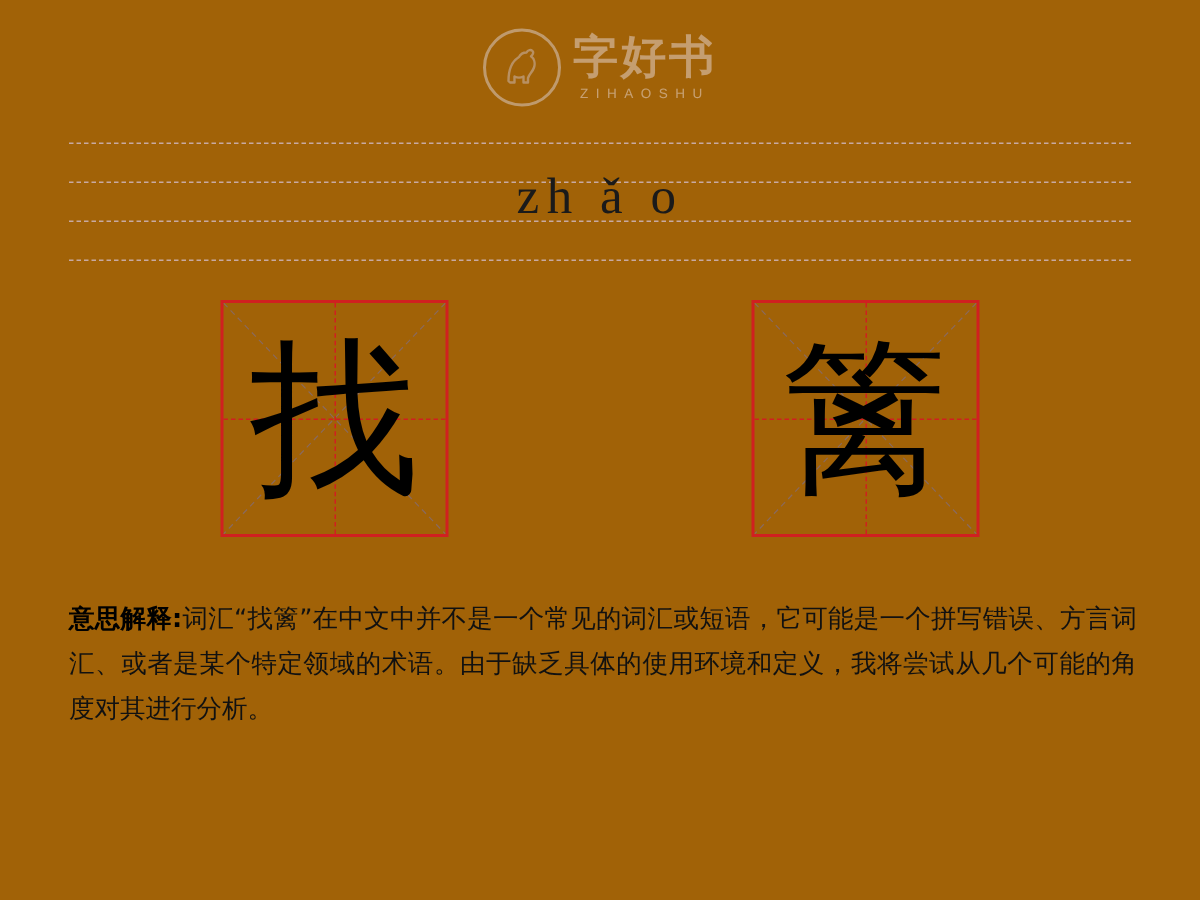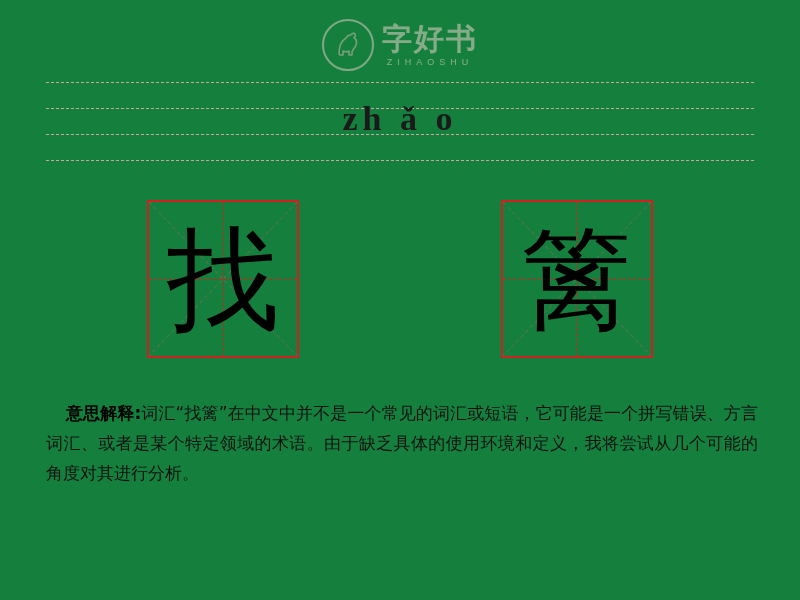--- a/index.html
+++ b/index.html
@@ -10,21 +10,21 @@
     width: 800px;
     height: 600px;
     background: #fbfae3;
     font-family: "Liberation Serif", serif;
     overflow: hidden;
     position: relative;
   }
   .page {
     position: absolute;
     inset: 0;
-    background: #15803d;
+    background: #a16207;
   }
 
   
   .logo {
     position: absolute;
     top: 14px;
     left: 0;
     width: 100%;
     height: 62px;
     display: flex;
@@ -62,25 +62,24 @@
     font-size: 9px;
     color: #e6d4cc;
     letter-spacing: 5px;
     margin-top: 4px;
     font-family: "Liberation Sans", sans-serif;
   }
 
   
   .pinyin-area {
     position: absolute;
-    top: 82px;
+    top: 95px;
     left: 46px;
     width: 708px;
     height: 78px;
-    font-weight: bold;
   }
   .stave-line {
     position: absolute;
     left: 0;
     width: 100%;
     height: 0;
     border-top: 1px dashed #c8a9a2;
   }
   .stave-line.l1 { top: 0px; }
   .stave-line.l2 { top: 26px; }
@@ -175,21 +174,20 @@
     width: 712px;
     font-size: 17px;
     line-height: 30px;
     color: #111;
     text-align: justify;
     font-family: "DejaVu Sans", "Liberation Sans", sans-serif;
   }
   .explain-label {
     font-weight: bold;
     color: #000;
-    margin-left: 20px;
   }
   .explain-body {
     font-weight: normal;
   }
 </style>
 </head>
 <body>
 
 <div class="page">
 

